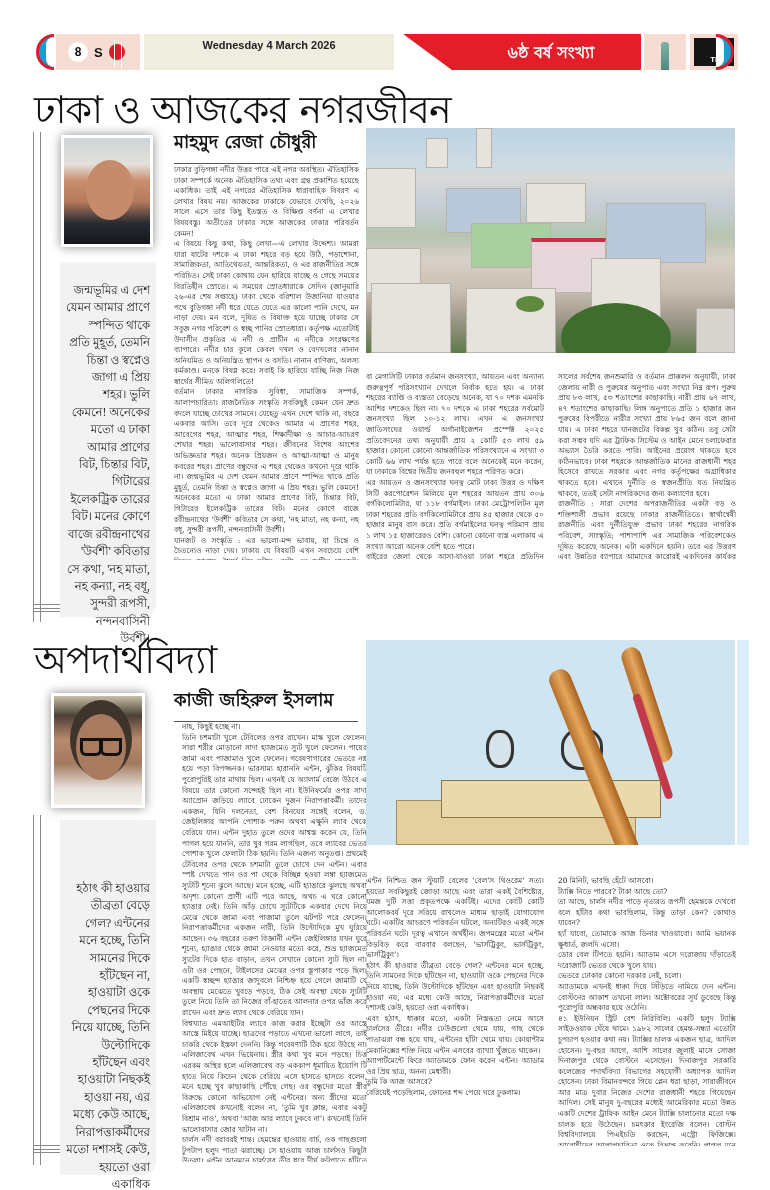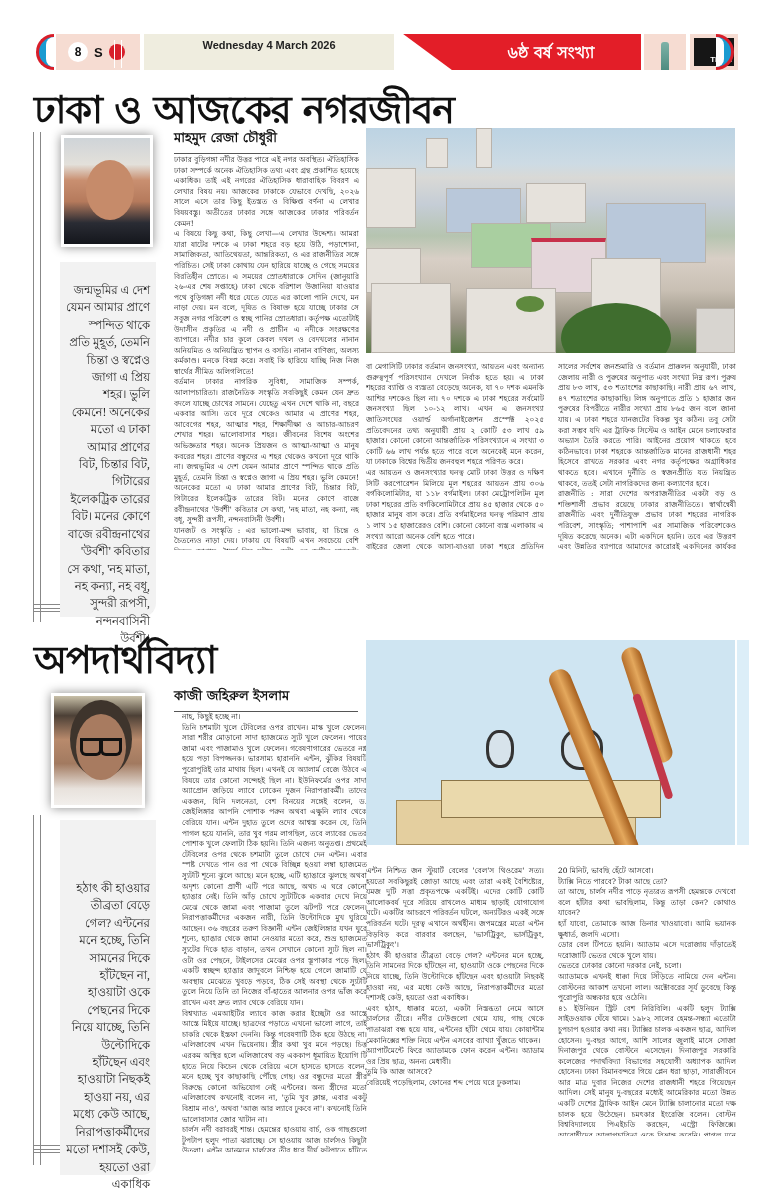--- a/index.html
+++ b/index.html
@@ -22,21 +22,21 @@
   .date-en { font: bold 11px "Liberation Sans", sans-serif; color: #222; }
   .date-bn { font: 10px "DejaVu Sans", sans-serif; color: #333; margin-top: 1px; }
   .redband { position: absolute; left: 300px; top: 0; width: 305px; height: 36px; background: #e31e28; clip-path: polygon(22% 0, 100% 0, 100% 100%, 38% 100%); }
   .issue { position: absolute; left: 430px; top: 6px; width: 170px; text-align: center; font: bold 16px "DejaVu Sans", sans-serif; color: #fff; }
   .liberty { position: absolute; left: 608px; top: 0; width: 42px; height: 36px; background: #f6dcd2; display:flex; align-items:flex-end; justify-content:center; }
   .statue { width: 8px; height: 28px; background: linear-gradient(#7fb3a8, #4e8c80); border-radius: 3px 3px 0 0; }
   .brand { position: absolute; left: 654px; top: 0; width: 48px; height: 36px; background: #f6dcd2; display:flex; align-items:center; justify-content:center; }
   .brandlogo { width: 40px; height: 28px; background: #161616; color:#fff; font: bold 8px "Liberation Sans", sans-serif; display:flex; align-items:flex-end; justify-content:flex-end; padding: 2px; }
 
   
-  .headline { position: absolute; font-family: "DejaVu Serif", serif; font-weight: bold; color: #111; letter-spacing: -1px; }
+  .headline { position: absolute; font-family: "DejaVu Serif", serif; font-weight: normal; color: #111; letter-spacing: -1px; }
   .hl1 { left: 34px; top: 80px; font-size: 38px; }
   .hl2 { left: 34px; top: 630px; font-size: 38px; }
 
   
   .vrule { position: absolute; width: 8px; border-left: 1px solid #888; border-right: 1px solid #888; }
   .hrule { position: absolute; height: 8px; border-top: 1px solid #888; border-bottom: 1px solid #888; }
   .hrule::after { content:""; position:absolute; left:0; right:0; top:3px; border-top:1px solid #888; }
 
   
   .portrait { position: absolute; border: 3px solid #fff; box-shadow: 0 0 10px rgba(0,0,0,.45); overflow: hidden; }
@@ -48,26 +48,26 @@
   .glasses { position:absolute; left: 26px; top: 42px; width: 42px; height: 14px; border-top: 3px solid #111; }
   .glasses::before, .glasses::after { content:""; position:absolute; top:0; width:16px; height:12px; border:3px solid #111; border-top:none; border-radius: 0 0 6px 6px; }
   .glasses::before { left: 0; } .glasses::after { right: 0; }
 
   
   .pullbox { position: absolute; background: #f2f2f2; border-radius: 0 0 14px 0; padding: 8px 6px; text-align: right; font-family: Liberation Serif, serif; color: #222; }
   .pb1 { left: 60px; top: 262px; width: 96px; height: 355px; font-size: 11.6px; line-height: 17.4px; padding-top: 20px; }
   .pb2 { left: 60px; top: 820px; width: 96px; height: 355px; font-size: 11.6px; line-height: 17.4px; padding-top: 60px; }
 
   
-  .byline { position: absolute; font-family: "DejaVu Sans", sans-serif; font-weight: bold; font-size: 13px; color: #111; border-bottom: 1px solid #555; padding-bottom: 4px; }
+  .byline { position: absolute; font-family: "DejaVu Sans", sans-serif; font-weight: bold; font-size: 18px; color: #111; border-bottom: 1px solid #555; padding-bottom: 4px; }
   .by1 { left: 174px; top: 128px; width: 184px; }
   .by2 { left: 174px; top: 686px; width: 184px; }
 
   
-  .col { position: absolute; font-family: "DejaVu Serif", serif; font-size: 7.4px; line-height: 10.6px; color: #111; text-align: justify; overflow: hidden; }
+  .col { position: absolute; font-family: "DejaVu Serif", serif; font-size: 7.4px; line-height: 10.6px; color: #111; text-align: justify; overflow: hidden; margin-top: 10px; }
   .col p { margin: 0; }
   .c1 { left: 174px; top: 155px; width: 185px; height: 395px; }
   .c2 { left: 366px; top: 362px; width: 178px; height: 190px; }
   .c3 { left: 558px; top: 362px; width: 178px; height: 190px; }
   .c4 { left: 182px; top: 712px; width: 185px; height: 440px; }
   .c5 { left: 366px; top: 866px; width: 178px; height: 270px; }
   .c6 { left: 558px; top: 866px; width: 178px; height: 270px; }
 
   
   .photo { position: absolute; overflow: hidden; }

